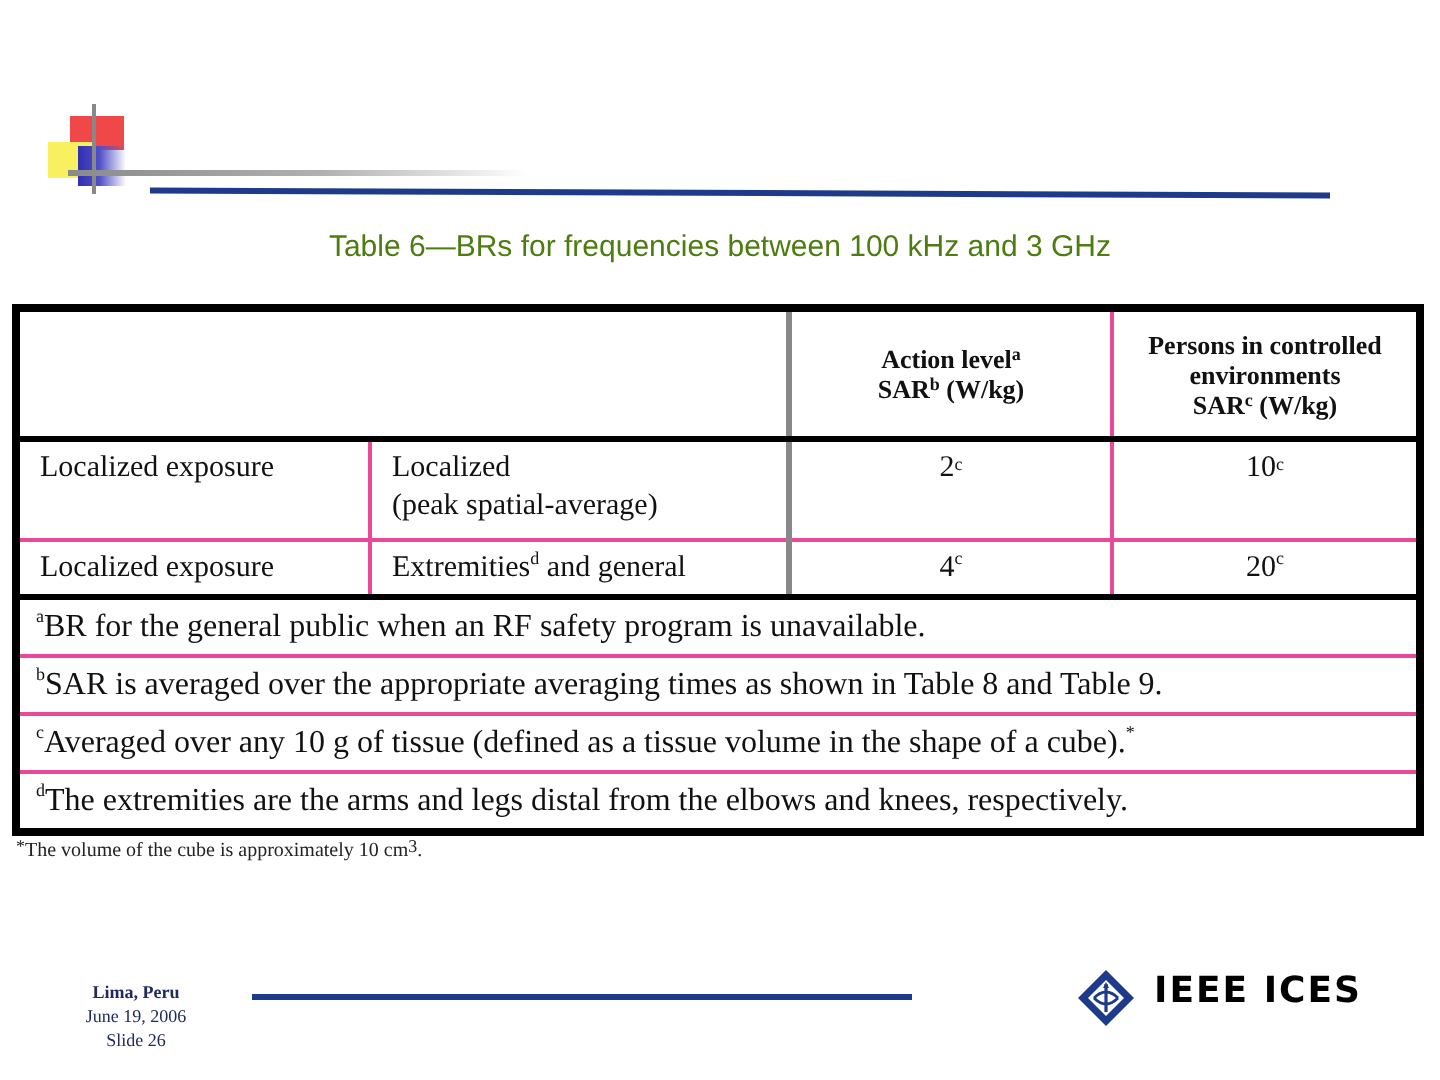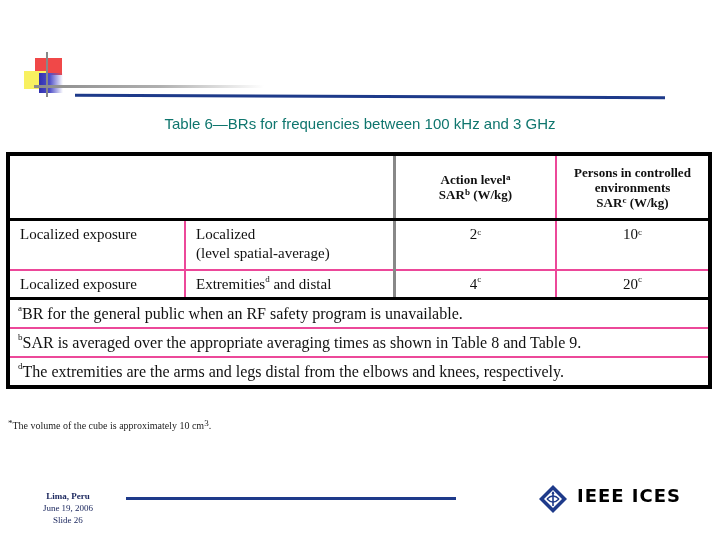--- a/index.html
+++ b/index.html
@@ -4,21 +4,21 @@
 <style>
   html, body { margin:0; padding:0; }
   body { width:720px; height:540px; background:#ffffff; position:relative; overflow:hidden; font-family:"Liberation Serif", serif; color:#111; }
   .logo { position:absolute; left:0; top:0; width:140px; height:120px; }
   .sq-red { position:absolute; left:35px; top:58px; width:27px; height:17px; background:#f04848; }
   .sq-yellow { position:absolute; left:24px; top:71px; width:22px; height:18px; background:#f8f060; }
   .sq-blue { position:absolute; left:39px; top:73px; width:24px; height:20px; background:linear-gradient(90deg,#3030b0 0%,#5050c8 45%,rgba(255,255,255,0) 100%); }
   .vline { position:absolute; left:46px; top:52px; width:2px; height:45px; background:#888; }
   .hline-grey { position:absolute; left:34px; top:85px; width:230px; height:3px; background:linear-gradient(90deg,#8a8a8a 0%,#b0b0b0 55%,rgba(255,255,255,0) 100%); }
   .hline-blue { position:absolute; left:75px; top:95px; width:590px; height:3px; background:#1e3a8a; transform:skewY(0.25deg); }
-  .title { position:absolute; left:0; top:115px; width:720px; text-align:center; font-family:"Liberation Sans", sans-serif; font-size:15px; color:#0f766e; }
+  .title { position:absolute; left:0; top:115px; width:720px; text-align:center; font-family:"Liberation Sans", sans-serif; font-size:15px; color:#4d7c0f; }
   table.brs { position:absolute; left:6px; top:152px; width:706px; border-collapse:collapse; border:4px solid #000; font-size:15px; }
   table.brs td { border:2px solid #ec4899; padding:0 10px; vertical-align:middle; }
   table.brs tr.hdr td { height:62px; border-bottom:3px solid #000; }
   table.brs tr.r1 td { height:25px; border-bottom:2px solid #000; }
   table.brs tr.r2 td { height:44px; vertical-align:top; padding-top:4px; line-height:19px; }
   table.brs tr.r3 td { height:26px; }
   table.brs tr.r3 td { border-bottom:3px solid #000; }
   td.c-num { text-align:center; }
   td.hdr-cell { text-align:center; font-weight:bold; font-size:13px; line-height:15px; }
   td.sep-grey { border-right:3px solid #888 !important; }
@@ -59,36 +59,39 @@
     <td class="hdr-cell">
       <span>Persons in controlled</span><br>
       <span>environments</span><br>
       <span>SAR</span><sup>c</sup><span> (W/kg)</span>
     </td>
   </tr>
   <tr class="r2">
     <td>Localized exposure</td>
     <td class="sep-grey">
       <span>Localized</span><br>
-      <span>(level spatial-average)</span>
+      <span>(peak spatial-average)</span>
     </td>
     <td class="c-num"><span>2</span><sup>c</sup></td>
     <td class="c-num"><span>10</span><sup>c</sup></td>
   </tr>
   <tr class="r3">
     <td>Localized exposure</td>
-    <td class="sep-grey"><span>Extremities</span><sup>d</sup><span> and distal</span></td>
+    <td class="sep-grey"><span>Extremities</span><sup>d</sup><span> and general</span></td>
     <td class="c-num"><span>4</span><sup>c</sup></td>
     <td class="c-num"><span>20</span><sup>c</sup></td>
   </tr>
   <tr class="fn">
     <td colspan="4"><sup>a</sup><span>BR for the general public when an RF safety program is unavailable.</span></td>
   </tr>
   <tr class="fn">
     <td colspan="4"><sup>b</sup><span>SAR is averaged over the appropriate averaging times as shown in Table 8 and Table 9.</span></td>
+  </tr>
+  <tr class="fn">
+    <td colspan="4"><sup>c</sup><span>Averaged over any 10 g of tissue (defined as a tissue volume in the shape of a cube).</span><sup>*</sup></td>
   </tr>
   <tr class="fn">
     <td colspan="4"><sup>d</sup><span>The extremities are the arms and legs distal from the elbows and knees, respectively.</span></td>
   </tr>
 </tbody>
   </table>
 
 <div class="cube-note"><sup>*</sup><span>The volume of the cube is approximately 10 cm</span><sup>3</sup><span>.</span></div>
 
 <div class="footer-left">

